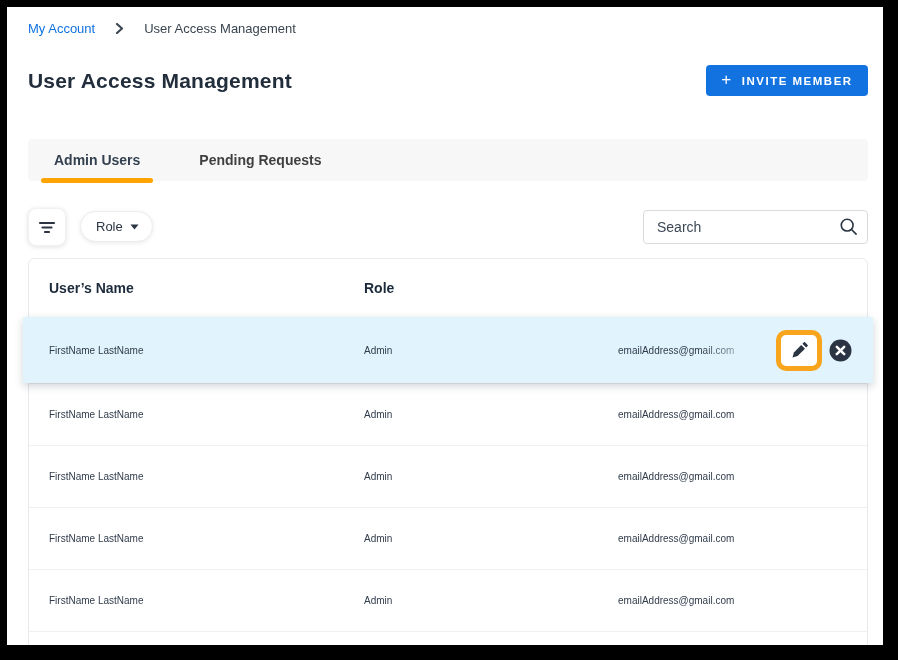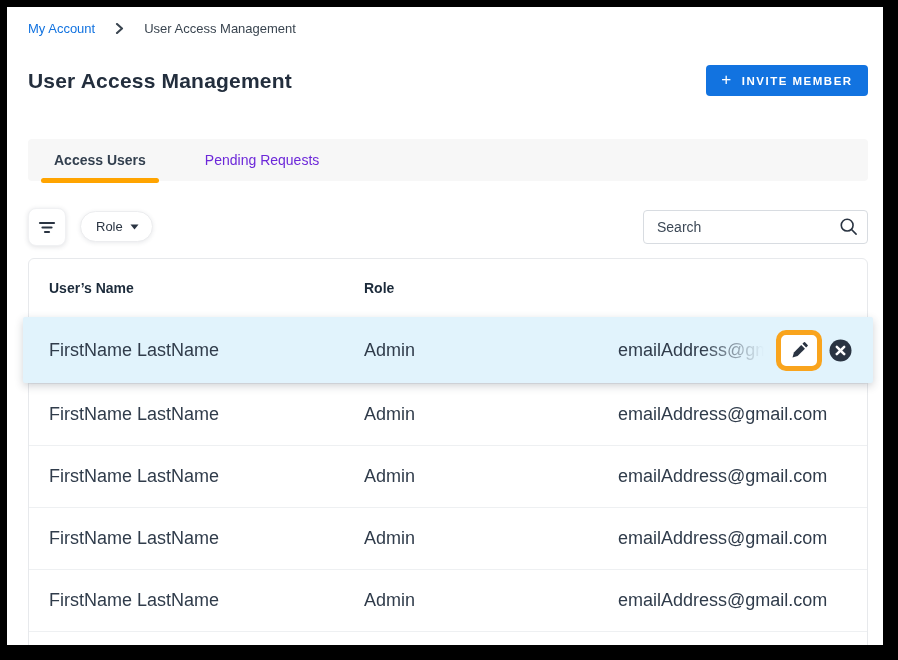--- a/index.html
+++ b/index.html
@@ -19,42 +19,42 @@
   .page-title{font-size:21px;font-weight:bold;color:#232E3D;letter-spacing:.2px;}
   .invite-btn{display:flex;align-items:center;justify-content:center;gap:9px;width:162px;height:31px;
     background:#1273E0;color:#fff;border:none;border-radius:4px;font-size:11.5px;font-weight:bold;
     letter-spacing:1.5px;cursor:pointer;}
   .invite-plus{font-size:17px;font-weight:400;line-height:1;margin-top:-2px;}
 
   
   .tabbar{position:absolute;top:132px;left:0;width:840px;height:42px;background:#F7F7F7;border-radius:4px;
     display:flex;align-items:center;padding-left:13px;}
   .tab{position:relative;height:100%;display:flex;align-items:center;padding:0 13px;font-size:14px;
-    color:#6d28d9;font-weight:400;cursor:pointer;margin-right:33px;}
+    color:#404040;font-weight:700;cursor:pointer;margin-right:33px;}
   .tab.active{font-weight:600;color:#33404F;}
   .tab.active .tab-underline{position:absolute;left:0;right:0;bottom:-2px;height:5px;border-radius:3px;background:#FFA400;}
 
   
   .filter-row{position:absolute;top:201px;left:0;width:840px;height:38px;}
   .filter-btn{position:absolute;left:0;top:0;width:38px;height:38px;background:#fff;border:1px solid #F0F1F3;
     border-radius:8px;box-shadow:0 1px 5px rgba(40,50,65,.14);display:flex;align-items:center;justify-content:center;cursor:pointer;}
   .role-btn{position:absolute;left:52px;top:3px;height:31px;padding:0 13px 0 15px;background:#fff;border:1px solid #ECEDEF;
     border-radius:16px;box-shadow:0 1px 4px rgba(40,50,65,.10);display:flex;align-items:center;gap:7px;
     font-size:13px;color:#2A3442;cursor:pointer;}
   .search-wrap{position:absolute;right:0;top:2px;width:225px;height:34px;}
   .search-input{width:100%;height:100%;border:1px solid #D8DCE1;border-radius:4px;padding:0 36px 0 13px;
     font-size:14px;color:#0c4a6e;outline:none;}
   .search-input::placeholder{color:#3C4856;opacity:1;}
   .search-icon{position:absolute;right:10px;top:7px;pointer-events:none;}
 
   
   .table{position:absolute;top:251px;left:0;width:840px;height:400px;border:1px solid #E7E9EC;border-radius:6px 6px 0 0;}
   .thead,.trow{display:grid;grid-template-columns:315px 254px 1fr;align-items:center;padding-left:20px;}
   .thead{height:58px;font-size:14px;font-weight:bold;color:#1B2A3A;}
-  .trow{height:62px;font-size:18px;color:#303C4B;border-top:1px solid #EEF0F2;cursor:pointer;}
+  .trow{height:62px;font-size:10px;color:#303C4B;border-top:1px solid #EEF0F2;cursor:pointer;}
   .cell{white-space:nowrap;overflow:hidden;}
 
   .trow.highlight{position:relative;z-index:2;height:66px;margin:0 -6px;padding-left:26px;border-top:none;
     background:#E1F3FC;border-radius:2px;box-shadow:0 3px 8px rgba(42,52,66,.22);}
   .fade-email{width:152px;
     -webkit-mask-image:linear-gradient(90deg,#000 55%,rgba(0,0,0,0) 96%);
     mask-image:linear-gradient(90deg,#000 55%,rgba(0,0,0,0) 96%);}
   .row-actions{position:absolute;right:21px;top:0;height:100%;display:flex;align-items:center;gap:7px;}
   .edit-btn{width:46px;height:41px;background:#fff;border:5px solid #F9A41D;border-radius:10px;
     display:flex;align-items:center;justify-content:center;cursor:pointer;padding:0;}
@@ -81,21 +81,21 @@
     <div class="title-row">
       <div class="page-title">User Access Management</div>
       <button class="invite-btn">
         <span class="invite-plus">+</span>
         <span>INVITE MEMBER</span>
       </button>
     </div>
 
     <div class="tabbar">
       <div class="tab active">
-        <span>Access Users</span>
+        <span>Admin Users</span>
         <span class="tab-underline"></span>
       </div>
       <div class="tab">
         <span>Pending Requests</span>
       </div>
     </div>
 
     <div class="filter-row">
       <button class="filter-btn">
         <svg width="18" height="14" viewBox="0 0 18 14">

